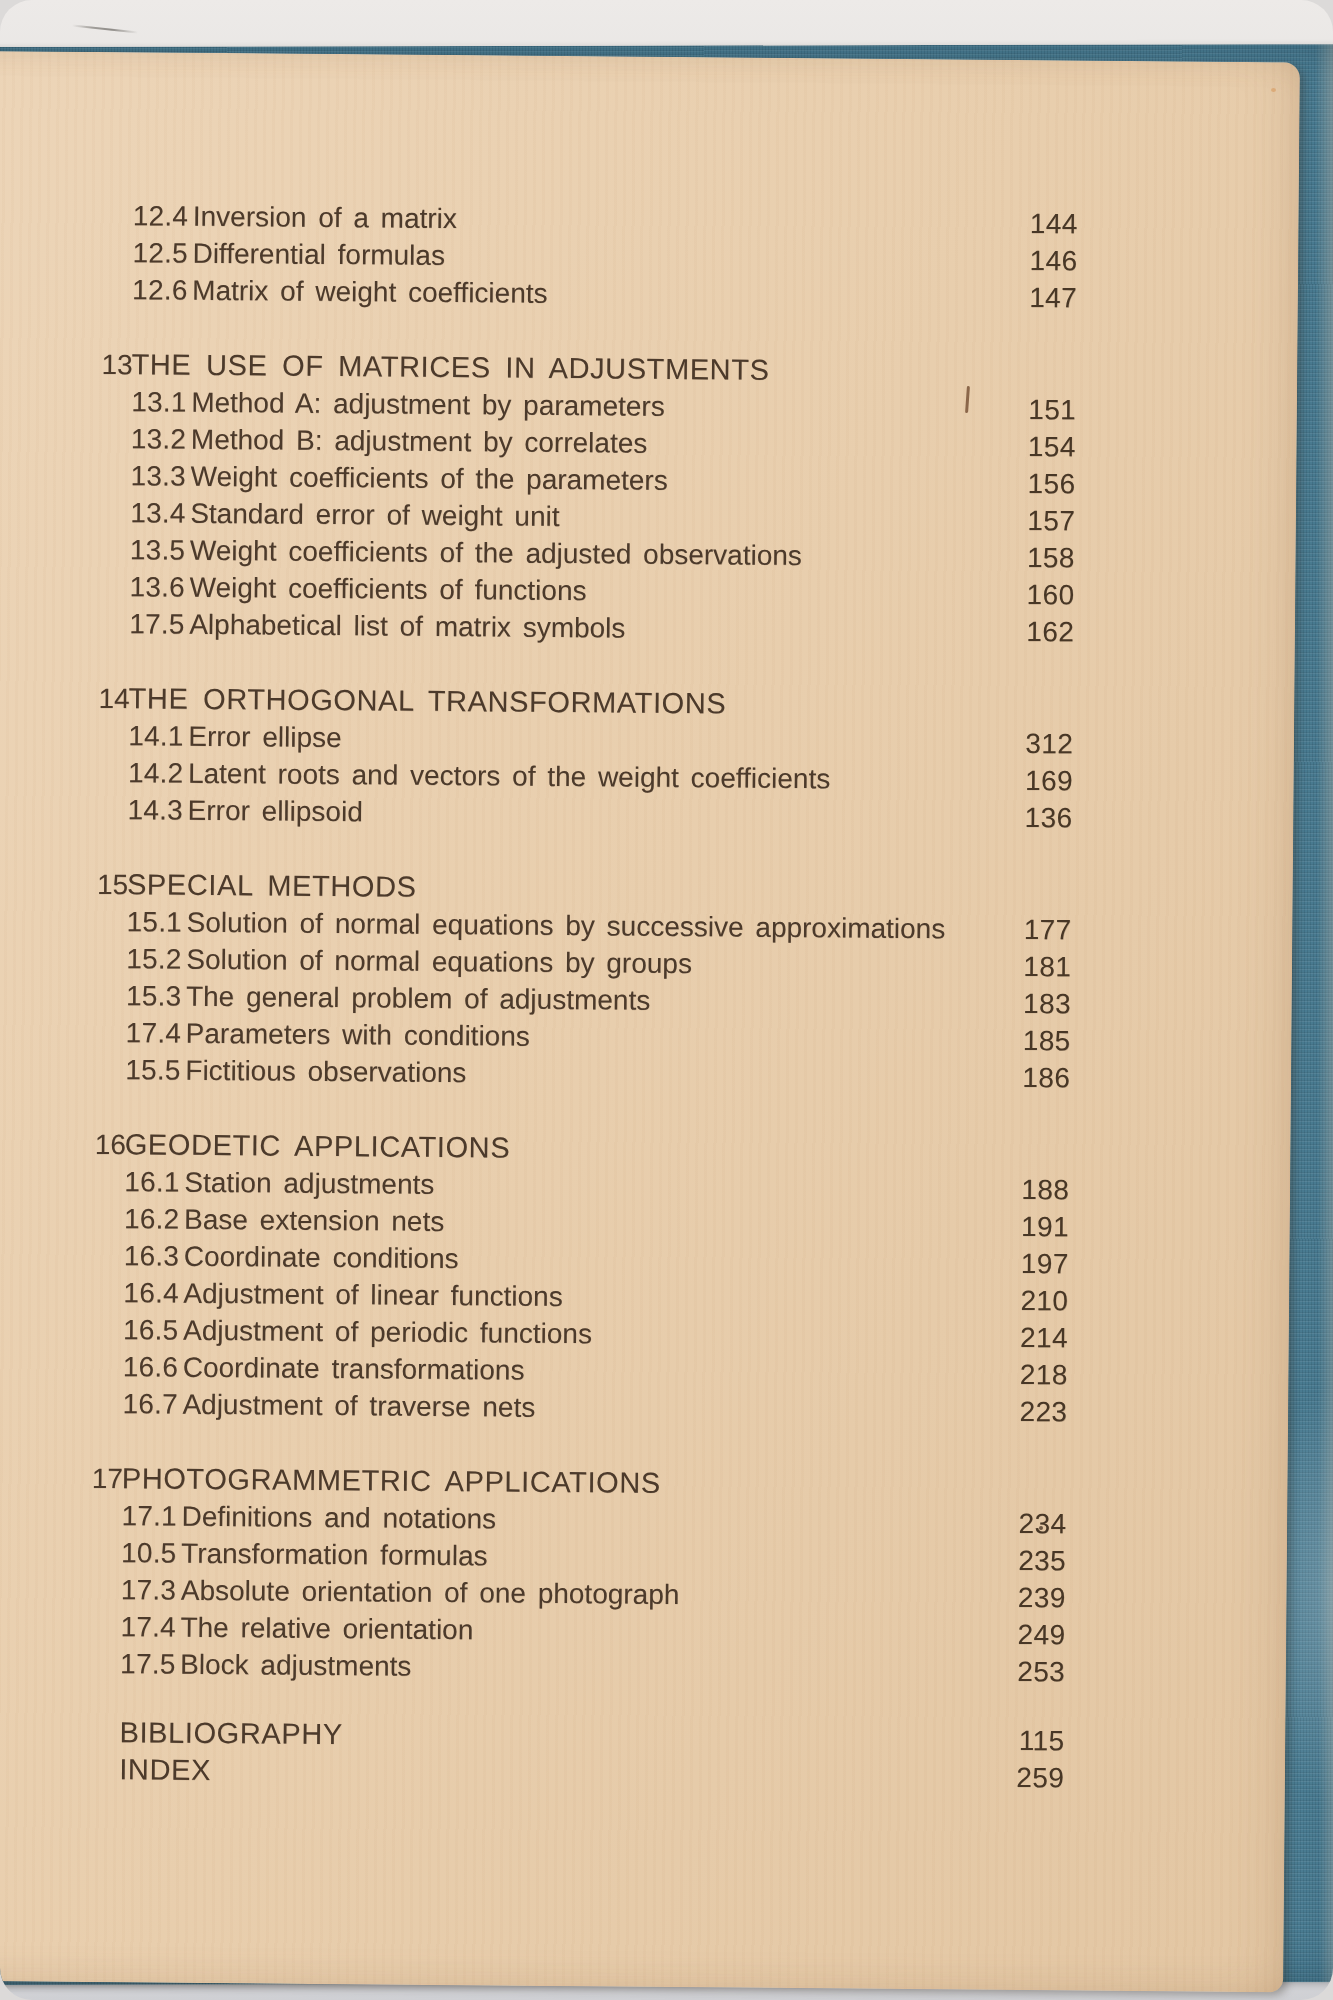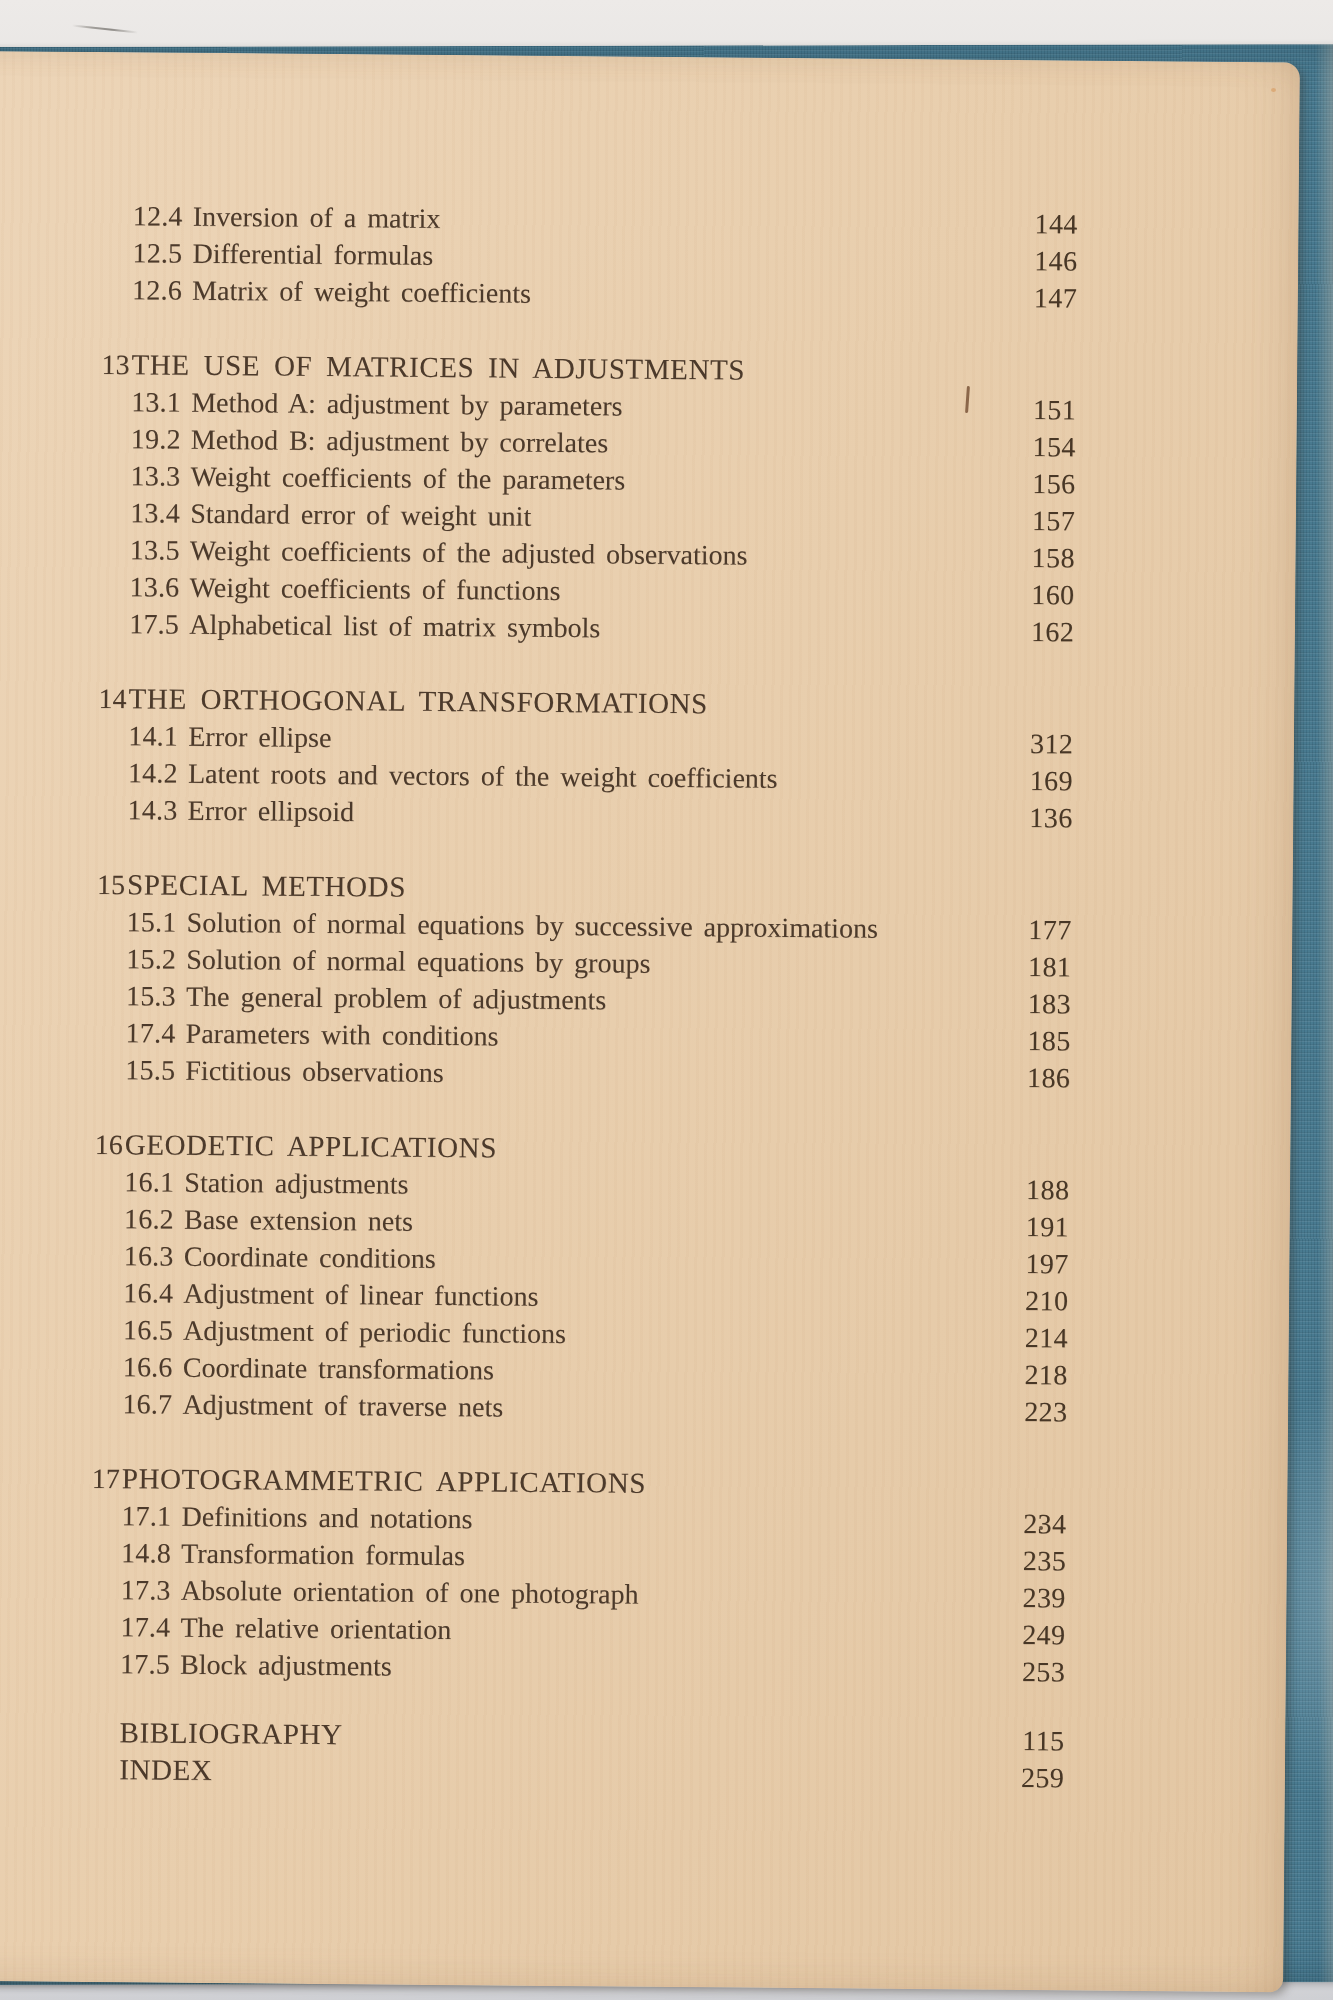--- a/index.html
+++ b/index.html
@@ -1,21 +1,22 @@
 <!DOCTYPE html>
 <html><head>
 <meta charset="utf-8">
 <style>
   html,body{margin:0;padding:0;background:#dcdad9;}
   .photo{
     position:relative;
     width:1333px;height:2000px;
     overflow:hidden;
-    font-family:Liberation Serif, serif;
+    font-family:Liberation Sans, sans-serif;
     background:linear-gradient(180deg,#edeae8 0%,#e8e6e4 4%,#e3e1df 60%,#dbdadc 96%,#cfd0d4 100%);
+    border-radius:32px;
   }
   
   .cover{
     position:absolute;left:-12px;top:47px;width:1360px;height:1938px;
     transform:rotate(-0.12deg);transform-origin:0 0;
     background-color:#4a7c92;
     background-image:
       linear-gradient(90deg, rgba(0,0,0,0) 0 97.6%, rgba(216,205,188,0.45) 99.2%, rgba(216,205,188,0.2) 100%),
       radial-gradient(120px 300px at 99% 80%, rgba(208,224,230,0.30), rgba(208,224,230,0) 70%),
       repeating-linear-gradient(0deg, rgba(255,255,255,0.07) 0 1px, rgba(0,0,0,0.06) 1px 2px, rgba(0,0,0,0) 2px 4px),
@@ -99,21 +100,21 @@
           <span class="ch-title">THE USE OF MATRICES IN ADJUSTMENTS</span>
         </div>
         <div class="row">
           <span class="indent"></span>
           <span class="item-num">13.1</span>
           <span class="title">Method A: adjustment by parameters</span>
           <span class="pg">151</span>
         </div>
         <div class="row">
           <span class="indent"></span>
-          <span class="item-num">19.2</span>
+          <span class="item-num">13.2</span>
           <span class="title">Method B: adjustment by correlates</span>
           <span class="pg">154</span>
         </div>
         <div class="row">
           <span class="indent"></span>
           <span class="item-num">13.3</span>
           <span class="title">Weight coefficients of the parameters</span>
           <span class="pg">156</span>
         </div>
         <div class="row">
@@ -255,21 +256,21 @@
           <span class="ch-title">PHOTOGRAMMETRIC APPLICATIONS</span>
         </div>
         <div class="row">
           <span class="indent"></span>
           <span class="item-num">17.1</span>
           <span class="title">Definitions and notations</span>
           <span class="pg">234</span>
         </div>
         <div class="row">
           <span class="indent"></span>
-          <span class="item-num">14.8</span>
+          <span class="item-num">10.5</span>
           <span class="title">Transformation formulas</span>
           <span class="pg">235</span>
         </div>
         <div class="row">
           <span class="indent"></span>
           <span class="item-num">17.3</span>
           <span class="title">Absolute orientation of one photograph</span>
           <span class="pg">239</span>
         </div>
         <div class="row">

